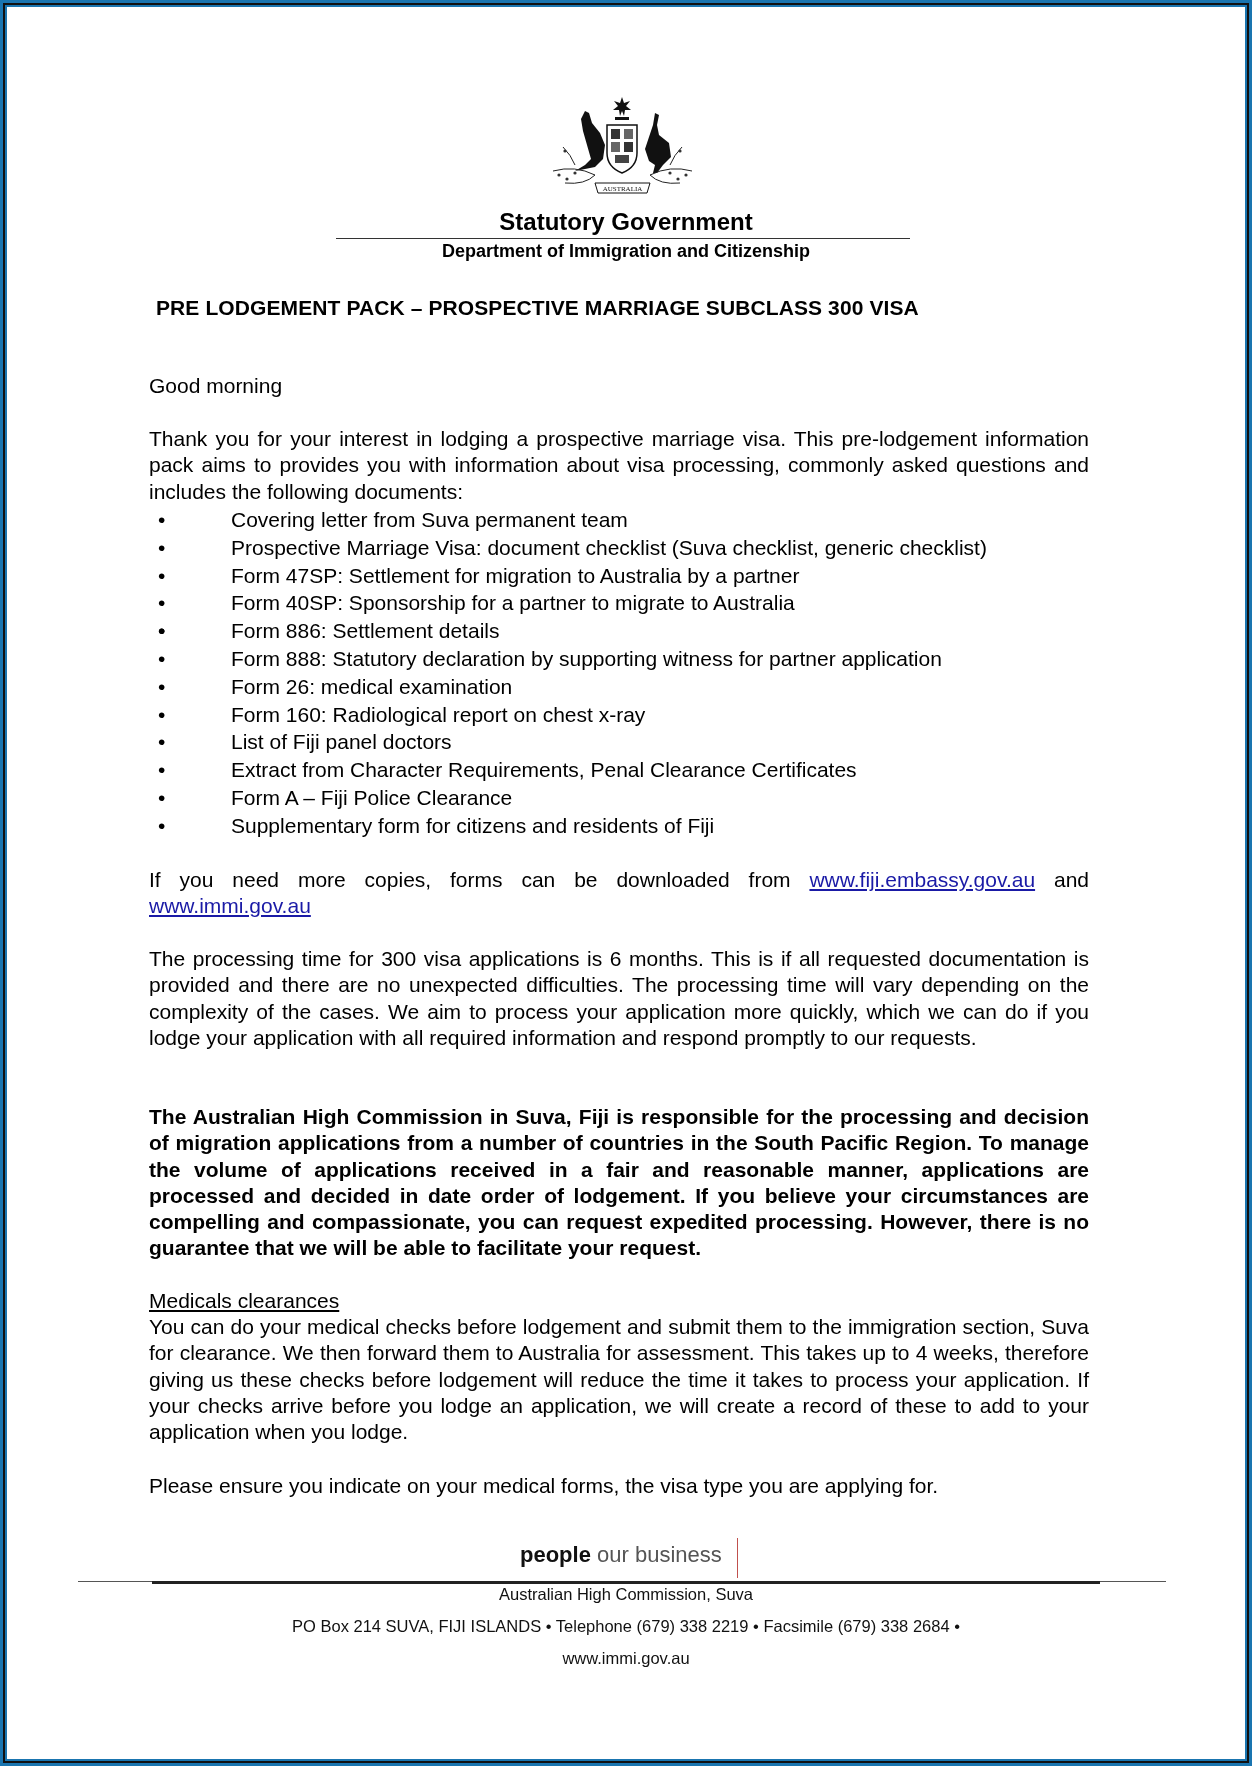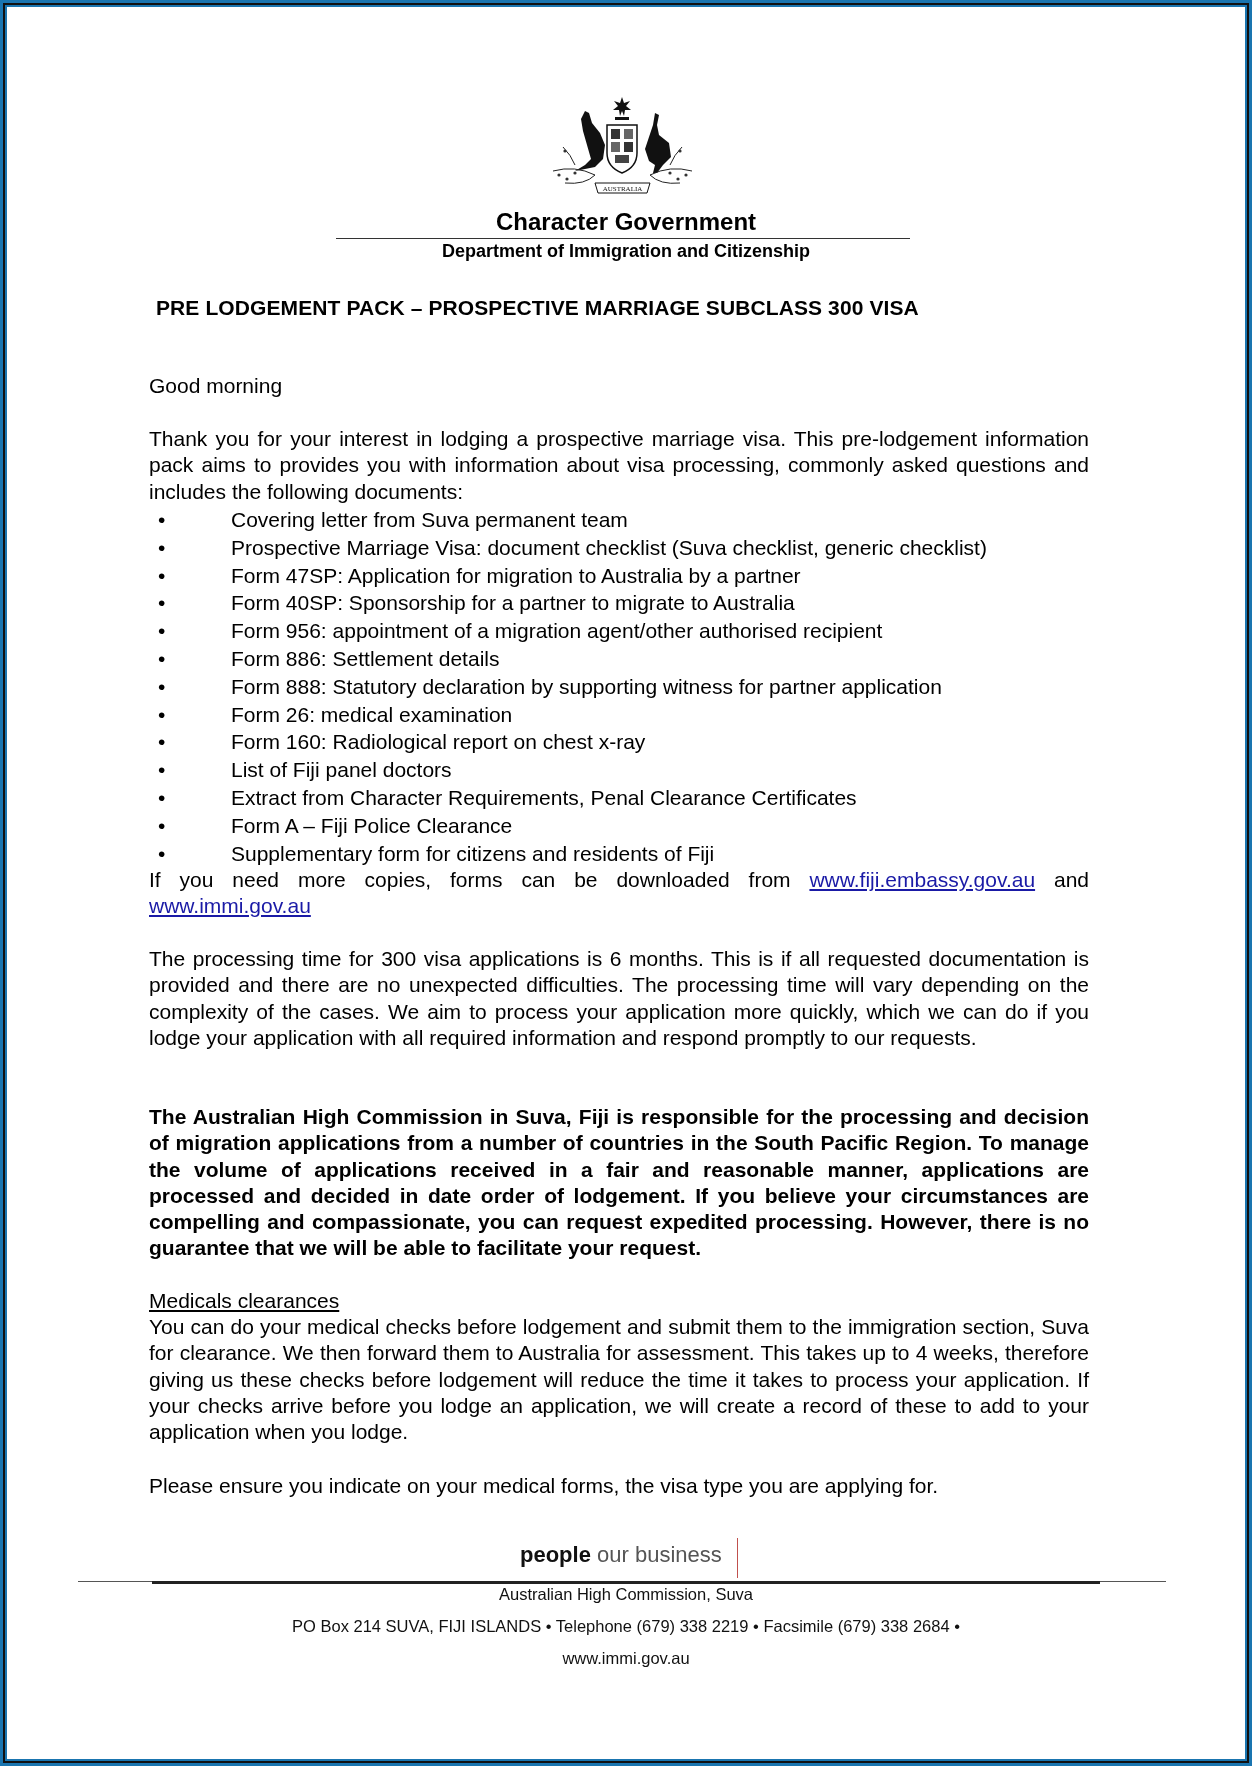--- a/index.html
+++ b/index.html
@@ -82,35 +82,35 @@
         <circle cx="125" cy="78" r="1.6"></circle>
       <circle cx="20" cy="56" r="1.6"></circle>
         <circle cx="135" cy="56" r="1.6"></circle>
     </g>
 
     <path d="M50,88 L105,88 L102,98 L53,98 Z" fill="#fff" stroke="#111" stroke-width="1"></path>
     <text x="77.5" y="96" text-anchor="middle" font-size="7" font-family="Liberation Serif, serif" fill="#111">AUSTRALIA</text>
   </svg>
 </div>
 
-<div class="gov-name">Character Government</div>
+<div class="gov-name">Statutory Government</div>
 <div class="gov-rule"></div>
 <div class="dept-name">Department of Immigration and Citizenship</div>
 
 <div class="doc-title">PRE LODGEMENT PACK – PROSPECTIVE MARRIAGE SUBCLASS 300 VISA</div>
 
 <div class="body-text greeting">Good morning</div>
 <div class="body-text intro justify">Thank you for your interest in lodging a prospective marriage visa.  This pre-lodgement information pack aims to provides you with information about visa processing, commonly asked questions and includes the following documents:</div>
 
 <ul class="bullets">
   <li><span class="dot">•</span><span>Covering letter from Suva permanent team</span></li>
   <li><span class="dot">•</span><span>Prospective Marriage Visa: document checklist (Suva checklist, generic checklist)</span></li>
-  <li><span class="dot">•</span><span>Form 47SP: Application for migration to Australia by a partner</span></li>
+  <li><span class="dot">•</span><span>Form 47SP: Settlement for migration to Australia by a partner</span></li>
   <li><span class="dot">•</span><span>Form 40SP: Sponsorship for a partner to migrate to Australia</span></li>
-  <li><span class="dot">•</span><span>Form 956: appointment of a migration agent/other authorised recipient</span></li>
+  <li><span class="dot">•</span></li>
   <li><span class="dot">•</span><span>Form 886: Settlement details</span></li>
   <li><span class="dot">•</span><span>Form 888: Statutory declaration by supporting witness for partner application</span></li>
   <li><span class="dot">•</span><span>Form 26: medical examination</span></li>
   <li><span class="dot">•</span><span>Form 160: Radiological report on chest x-ray</span></li>
   <li><span class="dot">•</span><span>List of Fiji panel doctors</span></li>
   <li><span class="dot">•</span><span>Extract from Character Requirements, Penal Clearance Certificates</span></li>
   <li><span class="dot">•</span><span>Form A – Fiji Police Clearance</span></li>
   <li><span class="dot">•</span><span>Supplementary form for citizens and residents of Fiji</span></li>
 </ul>
 

